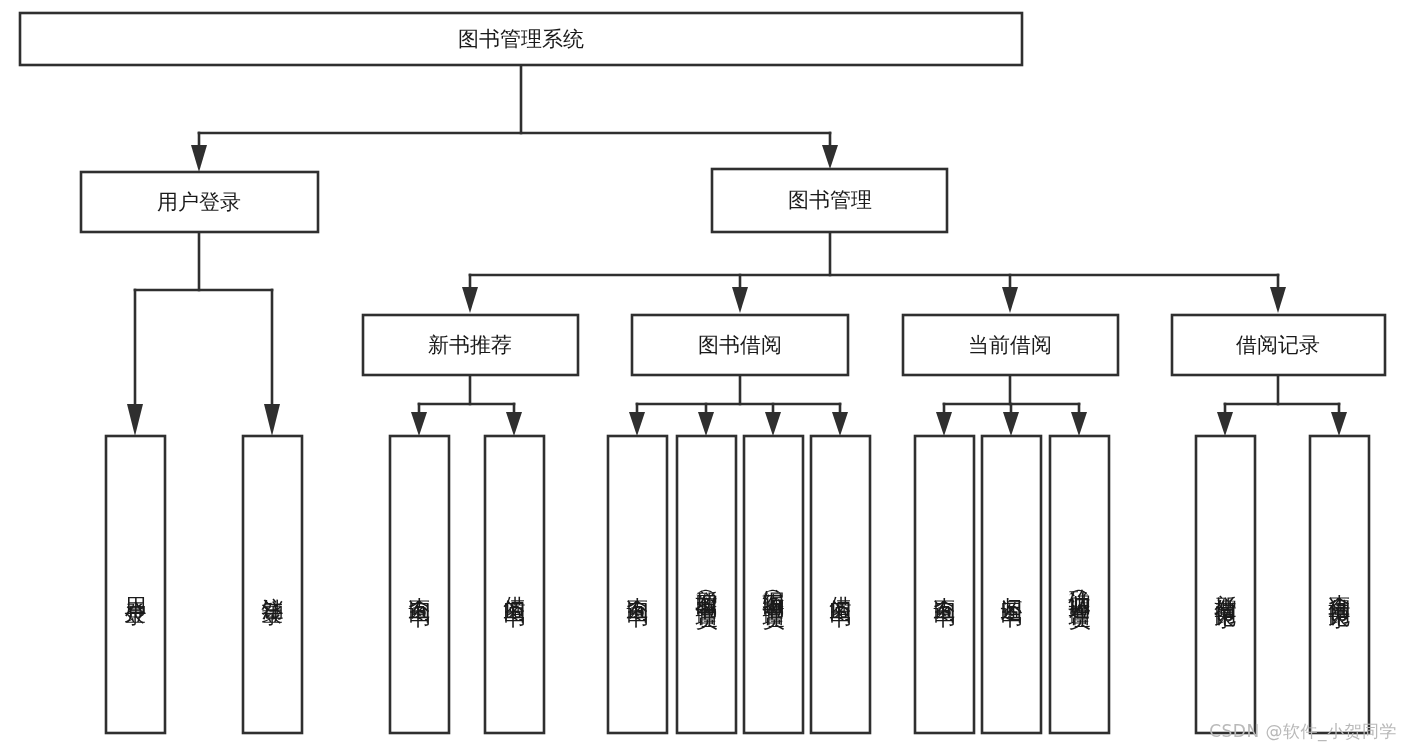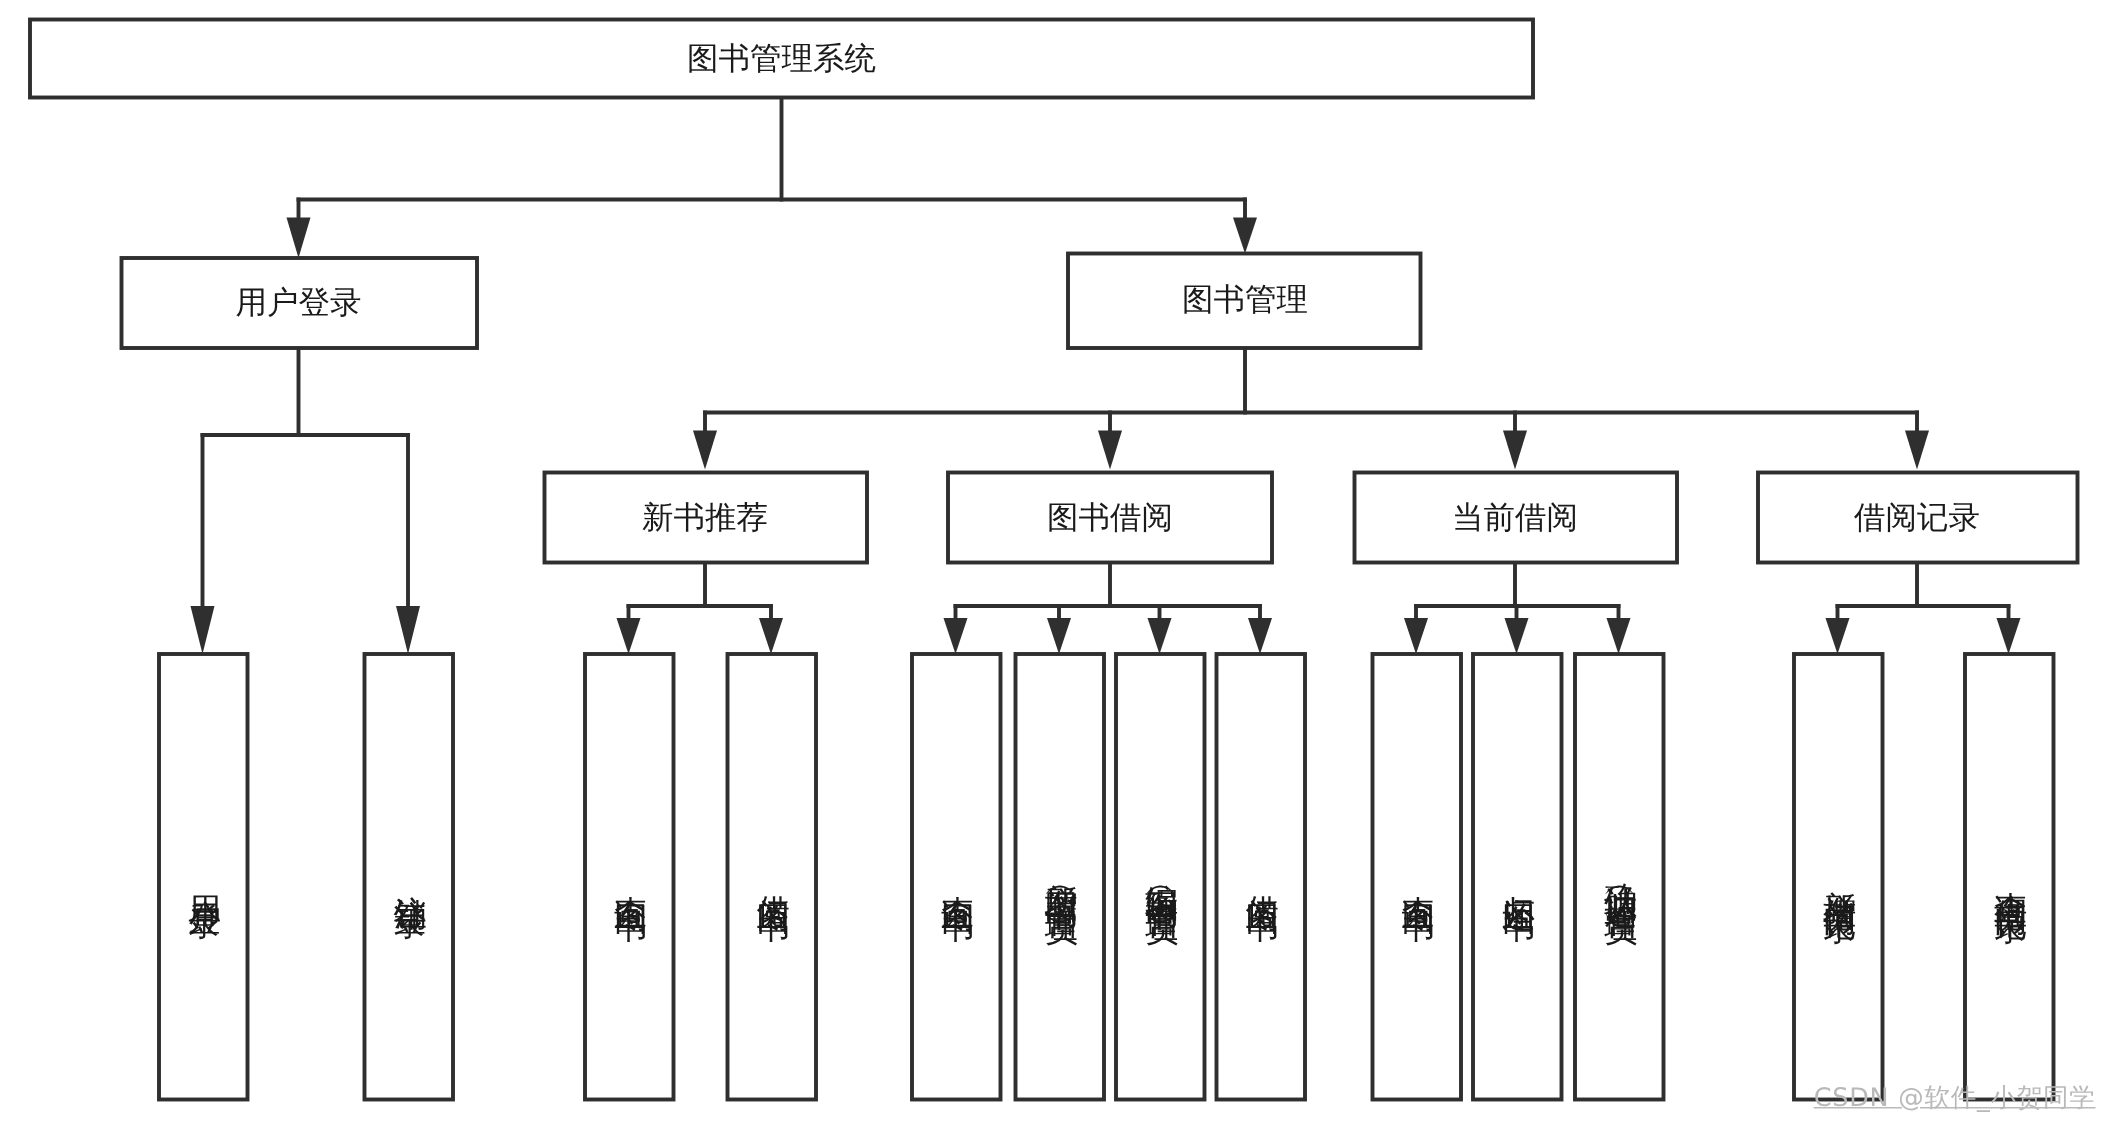--- a/index.html
+++ b/index.html
@@ -66,21 +66,20 @@
   }
   .watermark {
     position: absolute;
     right: 8px;
     bottom: 4px;
     font-family: "DejaVu Sans", "Liberation Sans", sans-serif;
     font-size: 17px;
     color: #b9b9b9;
     letter-spacing: 0.5px;
     white-space: nowrap;
-    text-decoration: underline;
   }
 </style>
 </head>
 <body>
 
 <div id="diagram-root">
 
   <svg id="tree-svg" viewBox="0 0 1405 747">
     <defs></defs>
 

